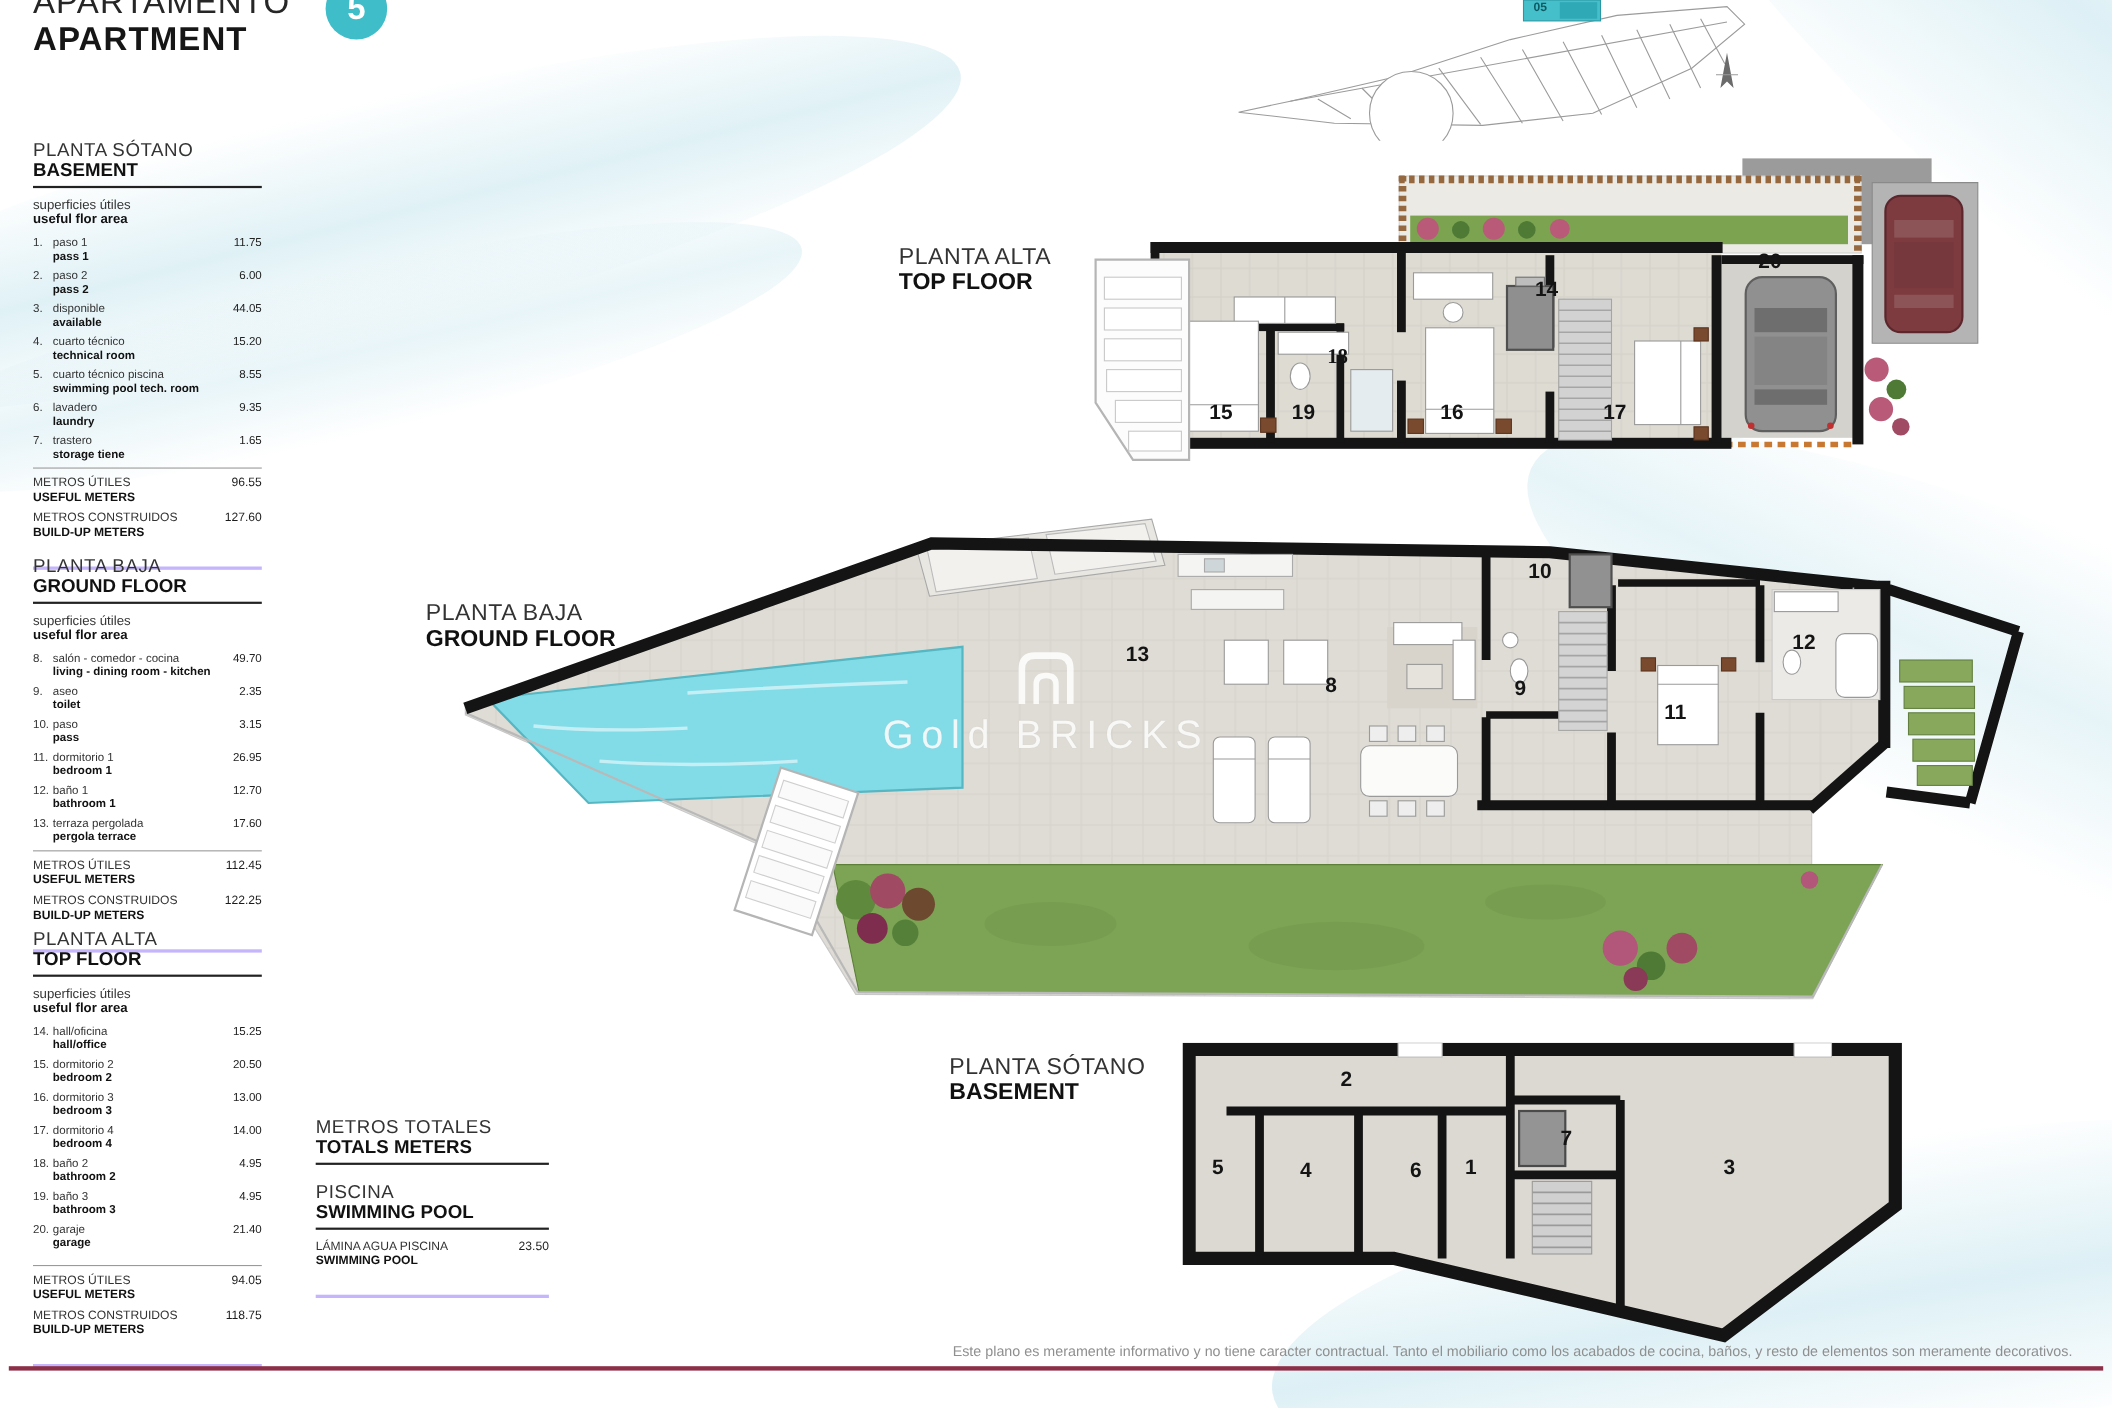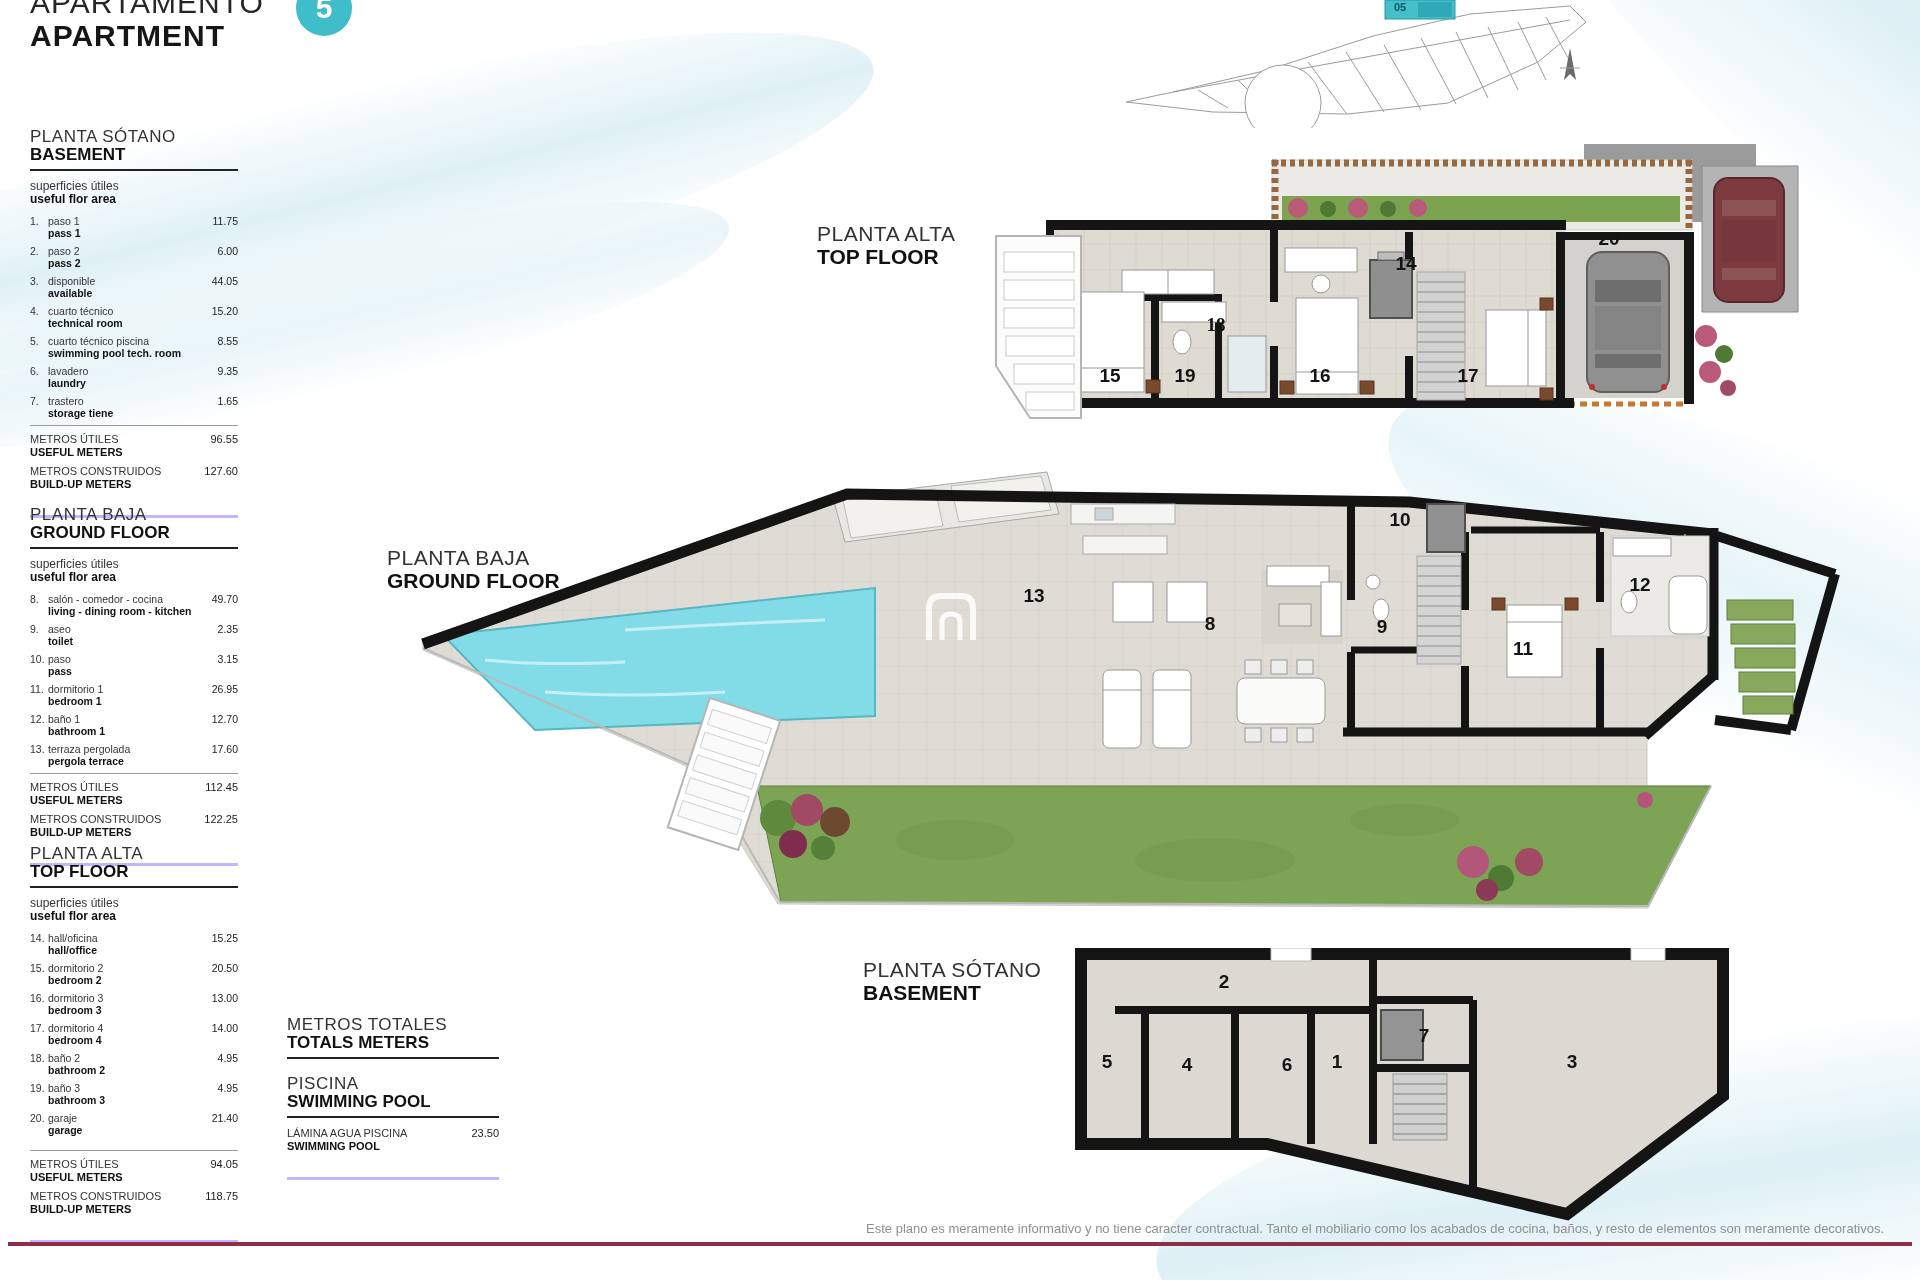--- a/index.html
+++ b/index.html
@@ -676,16 +676,20 @@
   <div class="room-no" style="left:262px;top:114px;">1</div>
   <div class="room-no" style="left:349px;top:88px;">7</div>
   <div class="room-no" style="left:497px;top:114px;">3</div>
 </div>
 
 <div class="watermark">
   <svg width="58" height="50" viewBox="0 0 58 50">
     <path d="M7,48 V16 Q7,4 19,4 H39 Q51,4 51,16 V48" stroke="rgba(255,255,255,0.85)" stroke-width="6" fill="none"></path>
     <path d="M20,48 V30 Q20,22 29,22 Q38,22 38,30 V48" stroke="rgba(255,255,255,0.85)" stroke-width="5" fill="none"></path>
   </svg>
+  <div class="wm-text">
+    <span class="w1">Gold</span>
+    <span class="w2">BRICKS</span>
+  </div>
 </div>
 
 <div class="disclaimer">Este plano es meramente informativo y no tiene caracter contractual. Tanto el mobiliario como los acabados de cocina, baños, y resto de elementos son meramente decorativos.</div>
 <div class="maroon-line"></div>
 
 </body></html>

